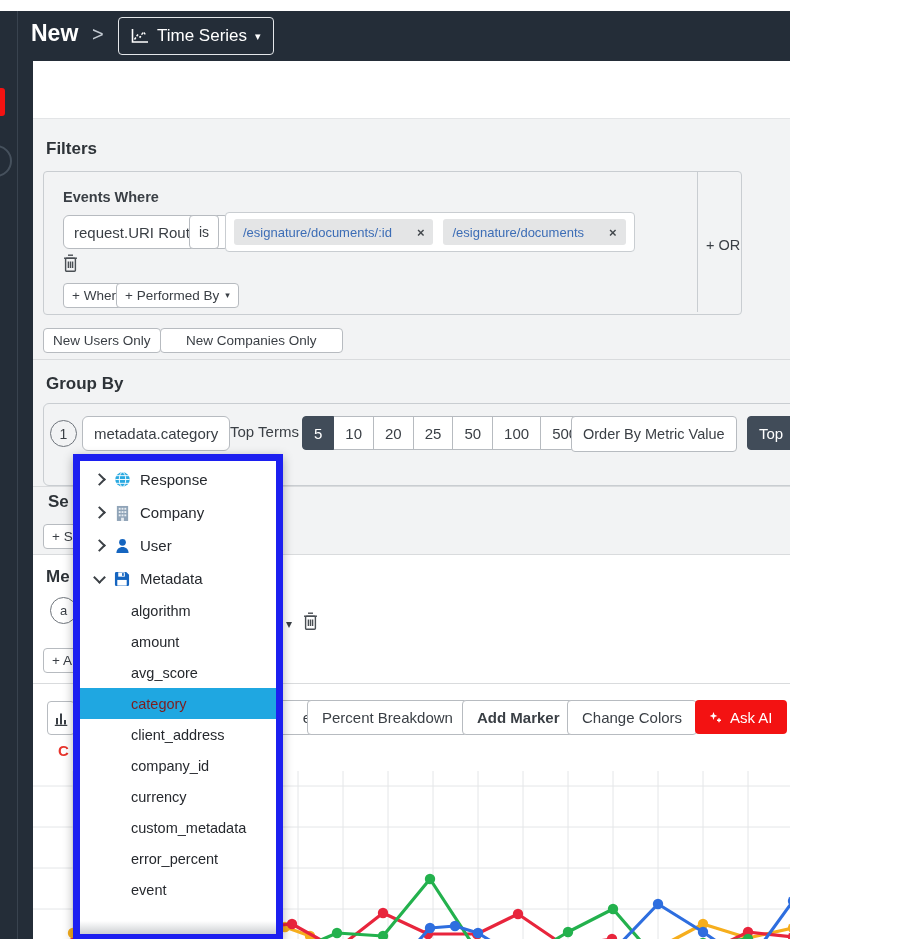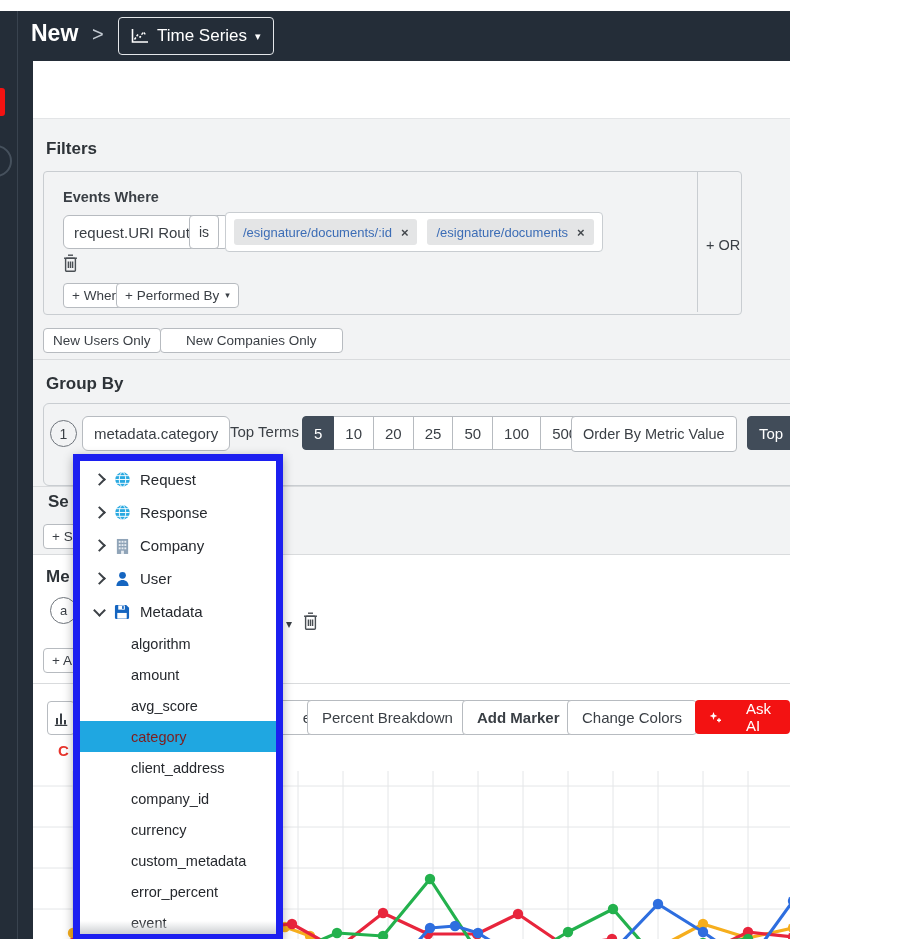--- a/index.html
+++ b/index.html
@@ -15,41 +15,41 @@
   .ts-btn{left:118px;top:6px;height:36px;border:1px solid #e4e7ea;border-radius:4px;display:flex;align-items:center;gap:8px;padding:0 12px;color:#fff;font-size:17px;z-index:5;cursor:pointer;}
   .caret{font-size:11px;line-height:1;}
   
   .gray-sec{background:#f2f3f4;}
   .h-title{font-weight:bold;font-size:17px;color:#2e3338;}
   .btn{background:#fff;border:1px solid #b7bbc0;border-radius:4px;color:#3a3f45;display:inline-flex;align-items:center;justify-content:center;cursor:pointer;}
   .divline{background:#d9dbdd;height:1px;}
   
   .fbox{border:1px solid #c9cdd1;border-radius:4px;}
   .chipwrap{background:#fff;border:1px solid #c9cdd1;border-radius:4px;display:flex;align-items:center;padding:0 8px;gap:10px;}
-  .chip{background:#e4e5e6;border-radius:3px;height:26px;display:flex;align-items:center;padding:0 9px;font-size:13px;color:#3c6db6;gap:9px;cursor:pointer;}
+  .chip{background:#e4e5e6;border-radius:3px;height:26px;display:flex;align-items:center;padding:0 9px;font-size:13px;color:#3c6db6;gap:25px;cursor:pointer;}
   .chip .x{color:#43484d;font-weight:bold;font-size:13px;}
   
   .circle-idx{border:1px solid #6f757c;border-radius:50%;background:transparent;display:flex;align-items:center;justify-content:center;font-size:14px;color:#3a3f45;}
   .gbtn{padding:0 11px;font-size:15px;border:1px solid #b7bbc0;margin-left:-1px;background:#fff;color:#3a3f45;display:flex;align-items:center;cursor:pointer;}
   .gbtn:first-child{border-radius:4px 0 0 4px;margin-left:0;}
   .gbtn:last-child{border-radius:0 4px 4px 0;}
   .gbtn.sel{background:#414c59;border-color:#414c59;color:#fff;z-index:1;}
   
   .dropdown{left:73px;top:443px;width:210px;height:487px;border:7px solid #1c1ff0;background:#fff;z-index:10;box-shadow:0 3px 10px rgba(0,0,0,.3);box-sizing:border-box;overflow:hidden;}
   .dropdown:after{content:'';position:absolute;left:0;right:0;bottom:0;height:13px;background:linear-gradient(rgba(255,255,255,0),#cdd0d3);}
   .trow{height:33px;display:flex;align-items:center;gap:9px;padding-left:15px;font-size:15px;color:#26292e;cursor:pointer;}
   .trow:first-child{margin-top:2px;}
   .crow{height:31px;display:flex;align-items:center;padding-left:51px;font-size:14.5px;color:#26292e;cursor:pointer;}
   .crow.active{background:#1fa7e1;color:#7f1d1d;}
   .chev{width:7px;height:7px;border-right:2px solid #3c4146;border-bottom:2px solid #3c4146;display:inline-block;flex:none;}
   .chev-r{transform:rotate(-45deg);}
   .chev-d{transform:rotate(45deg);margin-top:-3px;}
   .ticon{width:18px;height:18px;display:inline-flex;align-items:center;justify-content:center;flex:none;}
   
-  .askai{background:#f31212;border:none;color:#fff;border-radius:4px;display:inline-flex;align-items:center;gap:24px;padding:0 14px;font-size:15px;cursor:pointer;}
+  .askai{background:#f31212;border:none;color:#fff;border-radius:4px;display:inline-flex;align-items:center;gap:8px;padding:0 14px;font-size:15px;cursor:pointer;}
   .frag-red{color:#e8342c;font-weight:bold;font-size:15px;}
   svg{display:block;}
 </style>
 </head>
 <body>
 
 <div class="stage">
 
   <div class="abs side"></div>
   <div class="abs topbar"></div>
@@ -327,33 +327,20 @@
           <span class="chev chev-r"></span>
           <span class="ticon">
             <svg width="17" height="17" viewBox="0 0 20 20">
               <circle cx="10" cy="10" r="8.5" fill="#29a9e1"></circle>
               <g stroke="#fff" stroke-width="1.1" fill="none">
                 <ellipse cx="10" cy="10" rx="3.8" ry="8.5"></ellipse>
                 <path d="M1.5 10h17M2.6 5.5h14.8M2.6 14.5h14.8"></path>
               </g>
             </svg>
           </span>
-          <span>Request</span>
-        </div>
-        <div class="trow">
-          <span class="chev chev-r"></span>
-          <span class="ticon">
-            <svg width="17" height="17" viewBox="0 0 20 20">
-              <circle cx="10" cy="10" r="8.5" fill="#29a9e1"></circle>
-              <g stroke="#fff" stroke-width="1.1" fill="none">
-                <ellipse cx="10" cy="10" rx="3.8" ry="8.5"></ellipse>
-                <path d="M1.5 10h17M2.6 5.5h14.8M2.6 14.5h14.8"></path>
-              </g>
-            </svg>
-          </span>
           <span>Response</span>
         </div>
         <div class="trow">
           <span class="chev chev-r"></span>
           <span class="ticon">
             <svg width="15" height="16" viewBox="0 0 16 17">
               <rect x="2" y="1" width="12" height="16" fill="#90a4b8"></rect>
               <g fill="#e8edf2">
                 <rect x="4" y="3" width="2" height="2"></rect>
                 <rect x="7" y="3" width="2" height="2"></rect>

